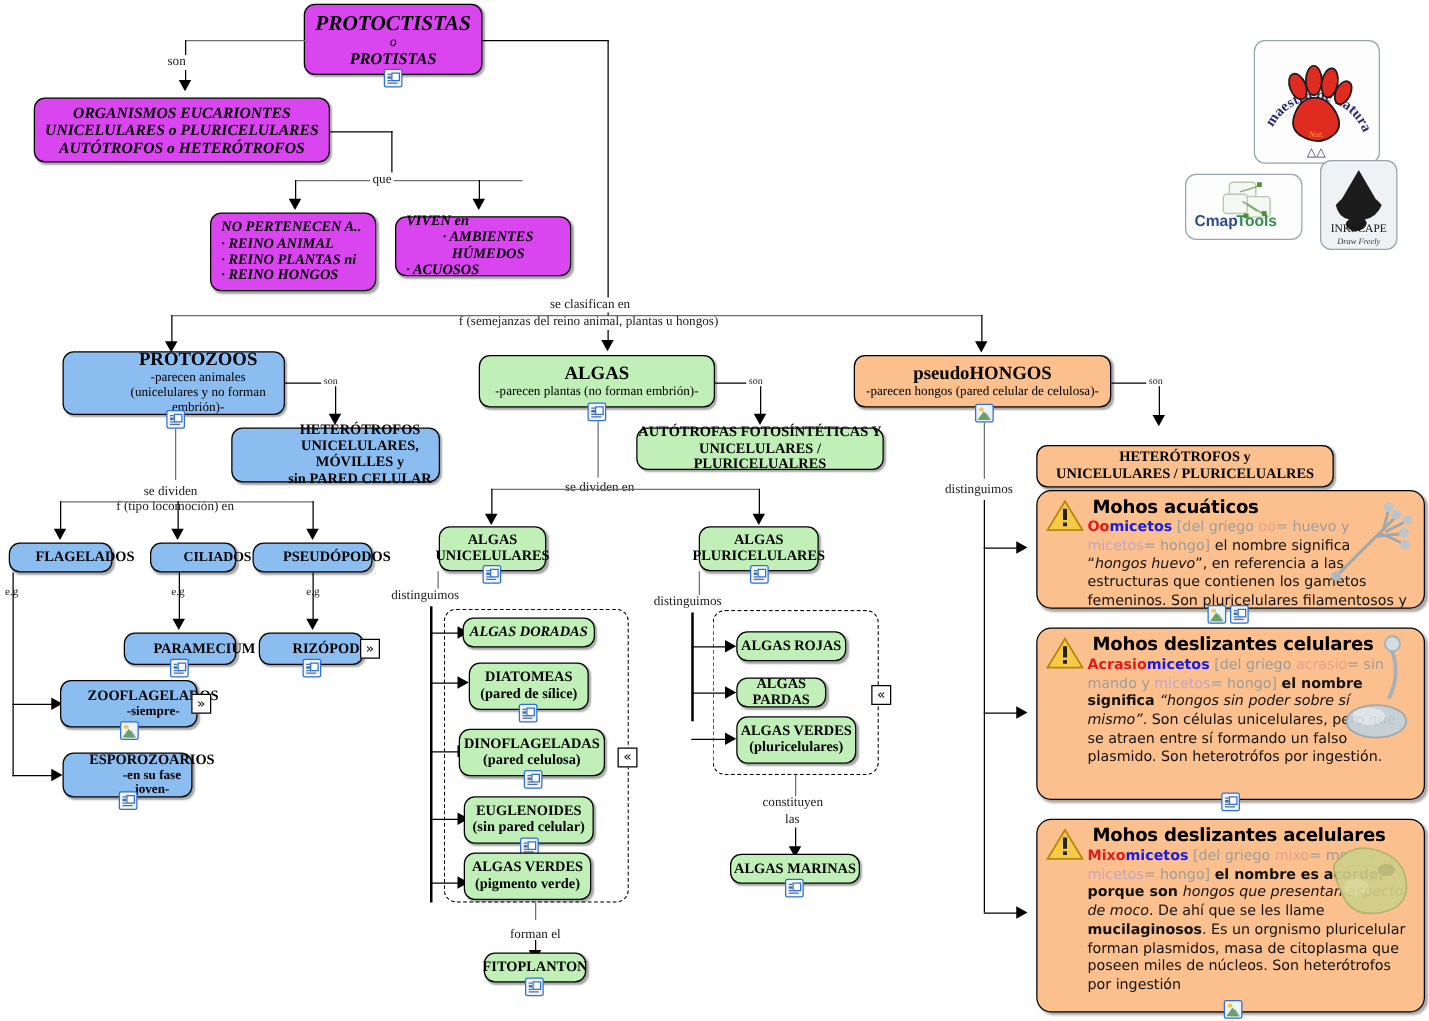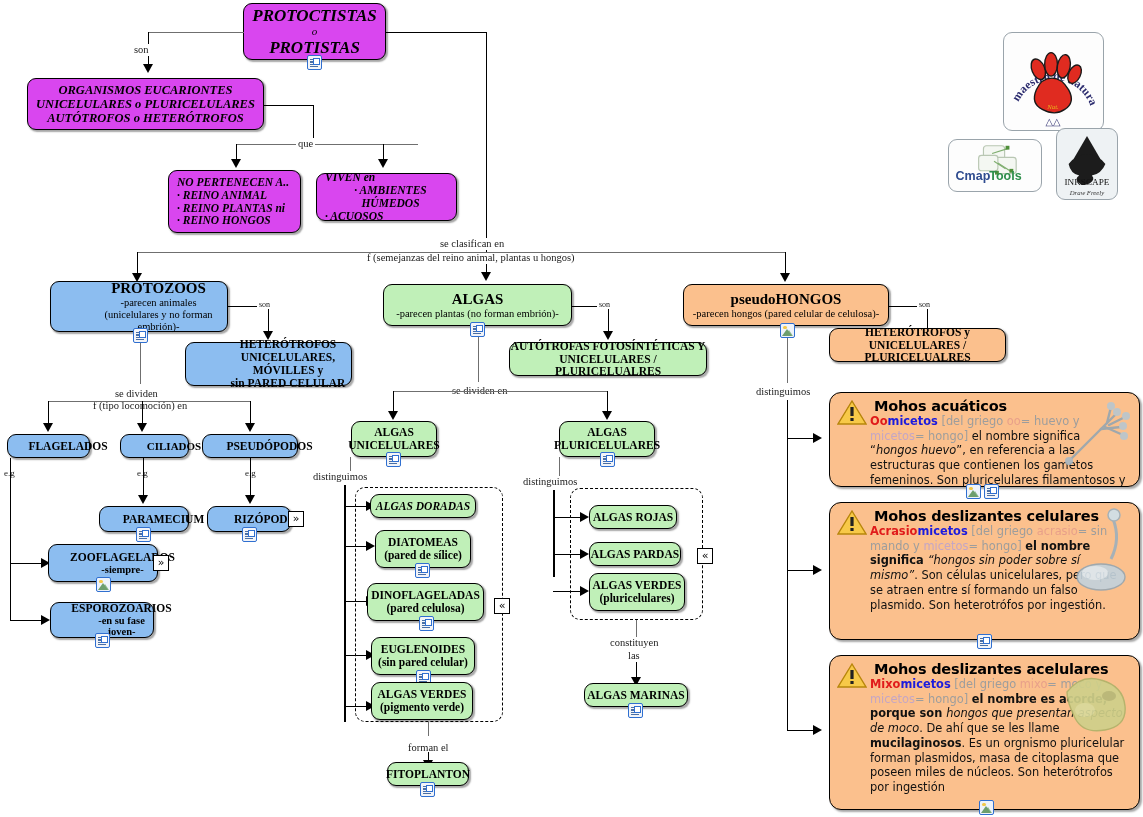--- a/index.html
+++ b/index.html
@@ -82,21 +82,21 @@
   .logo.shaded{background:#eef2f4;}
 </style>
 </head>
 <body>
 
 <div id="map">
 
   <div class="node grey" style="left:243px;top:3px;width:143px;height:57px;">
     <div class="t1" style="font-size:17px;">PROTOCTISTAS</div>
     <div class="t2" style="font-size:11px;">o</div>
-    <div class="t1" style="font-size:17px;">PROTISTAS</div>
+    <div class="t1" style="font-size:13px;">PROTISTAS</div>
   </div>
   <div class="ricon" style="left:307px;top:55px;">
     <i></i>
       <i></i>
       <i></i>
       <i></i>
       <b></b>
     </div>
 
   <div class="ln lnh lng" style="left:148px;top:32px;width:96px;"></div>
@@ -388,21 +388,21 @@
   <div class="dash" style="left:570px;top:488px;width:133px;height:132px;"></div>
 
   <div class="ln lnh" style="left:553px;top:517px;width:29px;"></div>
   <div class="arr arr-r" style="left:580px;top:512px;"></div>
   <div class="node green" style="left:589px;top:505px;width:88px;height:24px;font-size:11.5px;">
     <div class="t1">ALGAS ROJAS</div>
   </div>
 
   <div class="ln lnh" style="left:553px;top:554px;width:29px;"></div>
   <div class="arr arr-r" style="left:580px;top:549px;"></div>
-  <div class="node green" style="left:589px;top:542px;width:92px;height:24px;font-size:11.5px;">
+  <div class="node green" style="left:589px;top:542px;width:72px;height:24px;font-size:11.5px;">
     <div class="t1">ALGAS PARDAS</div>
   </div>
 
   <div class="ln lnh" style="left:553px;top:591px;width:29px;"></div>
   <div class="arr arr-r" style="left:580px;top:586px;"></div>
   <div class="node green" style="left:589px;top:573px;width:96px;height:38px;font-size:11.5px;">
     <div class="t1">ALGAS VERDES</div>
     <div class="t1">(pluricelulares)</div>
   </div>
 
@@ -432,21 +432,21 @@
     <em></em>
       <s></s>
       <u></u>
     </div>
 
   <div class="ln lnh" style="left:889px;top:306px;width:39px;"></div>
   <div class="ln lnv" style="left:927px;top:306px;height:29px;"></div>
   <div class="arr arr-d" style="left:922px;top:332px;"></div>
   <div class="lbl" style="left:917px;top:300px;font-size:8px;">son</div>
 
-  <div class="node orange" style="left:829px;top:328px;width:177px;height:34px;font-size:11.5px;">
+  <div class="node orange" style="left:829px;top:356px;width:238px;height:34px;font-size:11.5px;">
     <div class="t1">HETERÓTROFOS y</div>
     <div class="t1">UNICELULARES / PLURICELUALRES</div>
   </div>
 
   <div class="ln lnv lng" style="left:787px;top:338px;height:45px;"></div>
   <div class="lbl" style="left:754px;top:386px;">distinguimos</div>
   <div class="ln lnv" style="left:787px;top:400px;height:330px;"></div>
 
   <div class="ln lnh" style="left:787px;top:438px;width:28px;"></div>
   <div class="arr arr-r" style="left:813px;top:433px;"></div>

